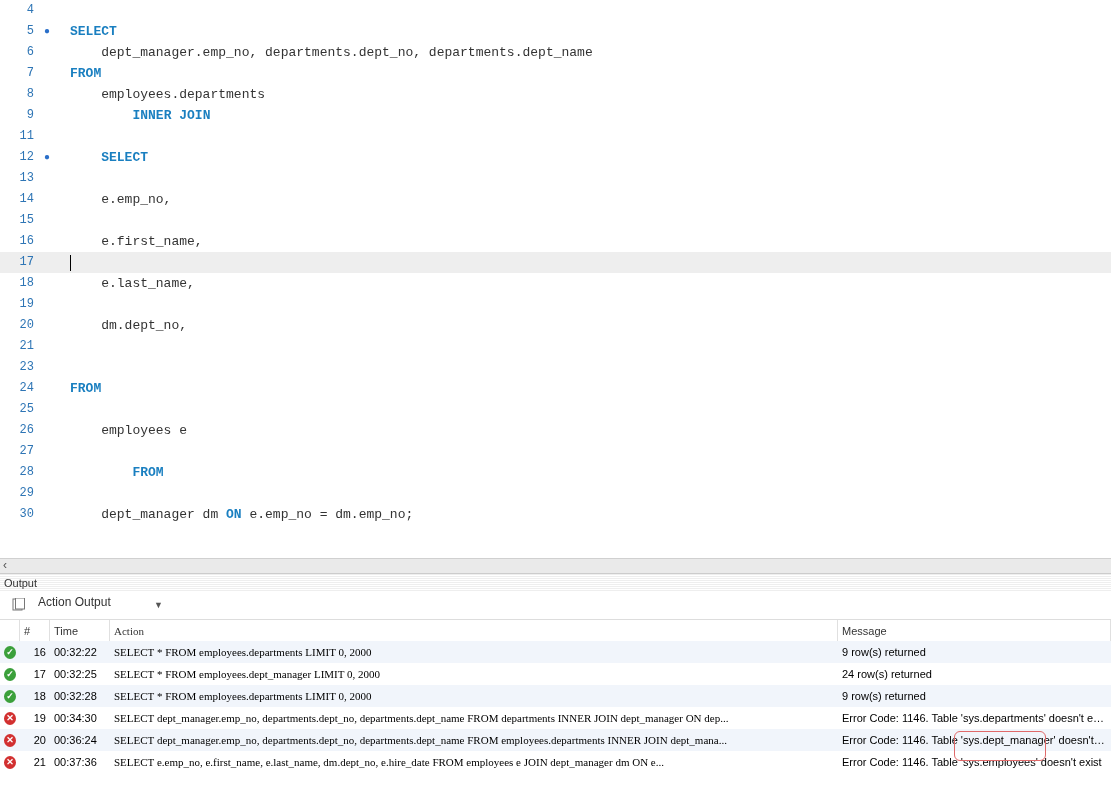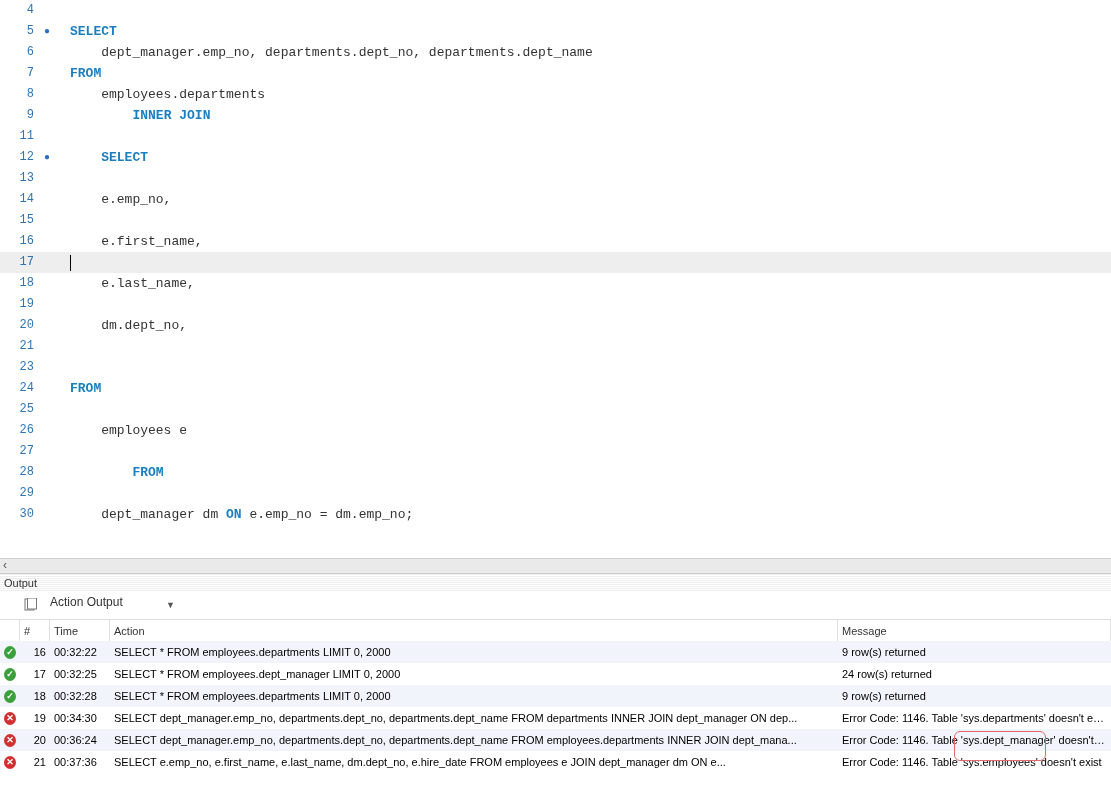--- a/index.html
+++ b/index.html
@@ -81,21 +81,21 @@
     font-size: 11px;
     color: #333;
     background: repeating-linear-gradient(0deg, #eee 0 1px, #fff 1px 2px);
     border-top: 1px solid #ccc;
   }
   .output-toolbar {
     height: 28px;
     display: flex;
     align-items: center;
     gap: 6px;
-    padding-left: 22px;
+    padding-left: 10px;
     background: #fff;
   }
   .tb-icon {
     width: 18px; height: 18px;
     display: flex; align-items: center; justify-content: center;
     color: #555;
   }
   .output-select {
     font-size: 12px;
     height: 20px;
@@ -134,21 +134,21 @@
   .grid-row.even { background: #f1f5fb; }
   .cell {
     padding: 0 4px;
     overflow: hidden;
     text-overflow: ellipsis;
     white-space: nowrap;
   }
   .col-status { width: 20px; flex-shrink: 0; display:flex; align-items:center; justify-content:center; }
   .col-index  { width: 30px; flex-shrink: 0; text-align: right; }
   .col-time   { width: 60px; flex-shrink: 0; }
-  .col-action { width: 728px; flex-shrink: 0; }
+  .col-action { width: 728px; flex-shrink: 0; font-family: Liberation Serif, serif; }
   .col-message{ flex: 1; }
   .status-ok, .status-err {
     width: 13px; height: 13px; border-radius: 50%;
     display: flex; align-items: center; justify-content: center;
     font-size: 9px; color: #fff; font-weight: bold;
   }
   .status-ok  { background: #3ba03b; }
   .status-err { background: #d23030; }
   .highlight-box {
     position: absolute;

